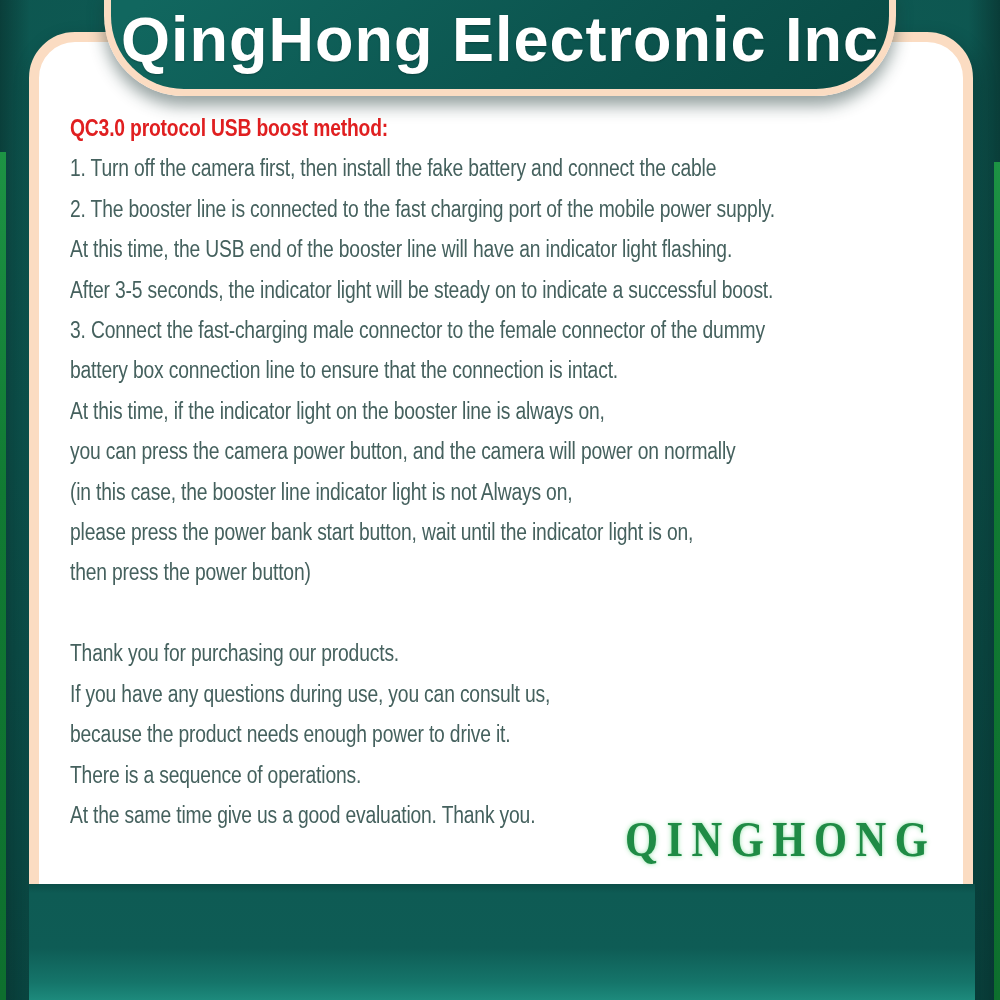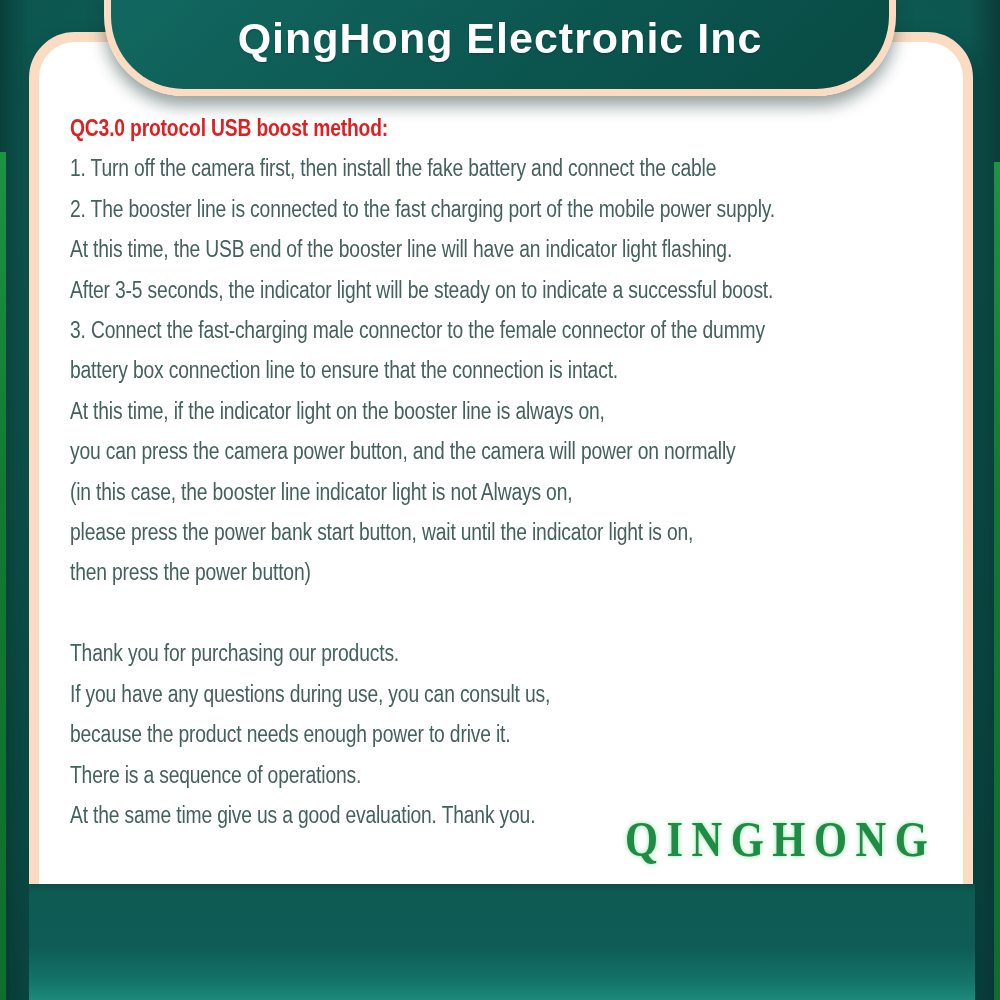--- a/index.html
+++ b/index.html
@@ -27,21 +27,21 @@
   .banner{
     position:absolute;left:104px;top:-10px;width:792px;height:106px;
     box-sizing:border-box;
     background:linear-gradient(140deg,#11675f 5%,#0c5650 55%,#094a44 100%);
     border:7px solid #fbdcc2;border-top:none;
     border-radius:0 0 80px 80px;
     box-shadow:0 10px 16px rgba(25,50,48,.45);
     display:flex;align-items:center;justify-content:center;
   }
   .banner-title{
-    color:#ffffff;font-weight:bold;font-size:43px;letter-spacing:1px;
+    color:#ffffff;font-weight:bold;font-size:63px;letter-spacing:1px;
     padding-bottom:2px;
     text-shadow:0 1px 2px rgba(0,0,0,.25);
   }
   .content{
     position:absolute;left:70px;top:108px;
     transform:scaleX(0.82);transform-origin:0 0;
     font-size:23.5px;letter-spacing:-0.2px;line-height:40.4px;
     color:#45615e;white-space:nowrap;
   }
   .content .heading{color:#e01f20;font-weight:bold;}

